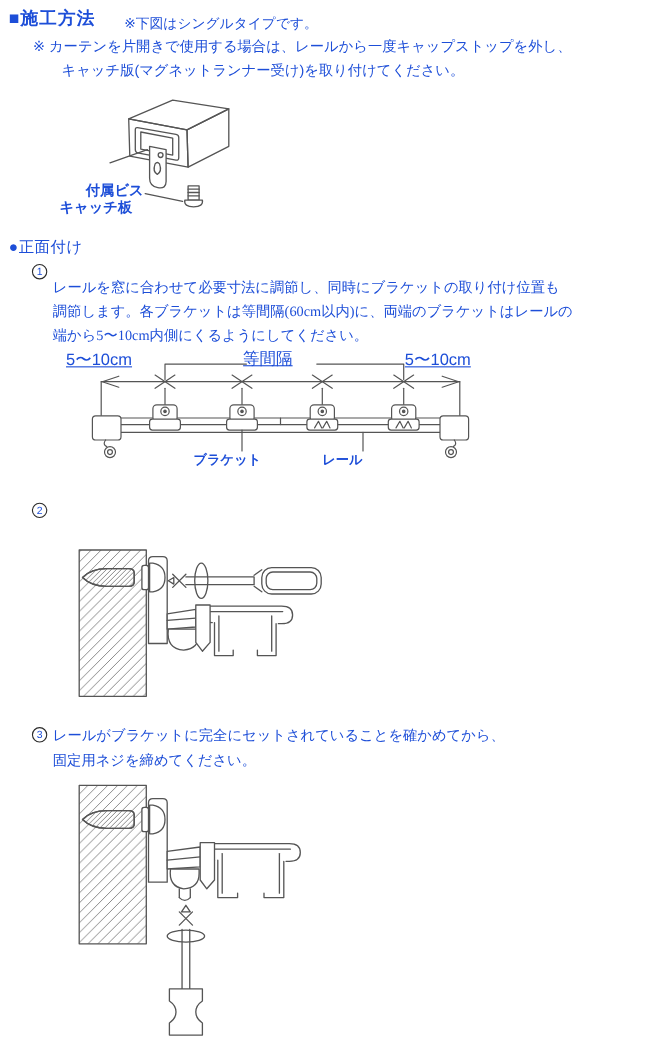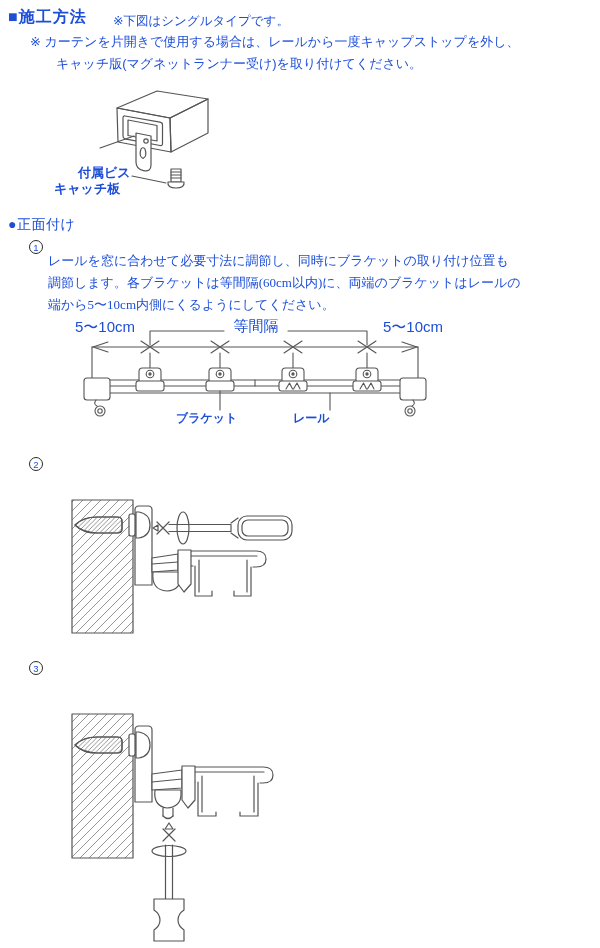--- a/index.html
+++ b/index.html
@@ -15,21 +15,21 @@
   .heading2 { font-size:14px; letter-spacing:0.5px; }
   .step-lines div { font-size:13px; line-height:22px; white-space:nowrap; }
   .stepnum {
     position:absolute; width:14px; height:14px; border:1.2px solid #2a2a2a;
     border-radius:50%; font-size:9.5px; line-height:14px; text-align:center;
     box-sizing:border-box; display:block;
   }
   .fig { position:absolute; }
   .fig svg { position:absolute; left:0; top:0; }
   .figlbl { position:absolute; font-size:13px; font-weight:bold; white-space:nowrap; }
-  .dimlbl { position:absolute; font-size:15px; text-align:center; white-space:nowrap; }
+  .dimlbl { position:absolute; font-size:15px; text-align:left; white-space:nowrap;text-decoration:underline; }
   .raillbl { position:absolute; font-size:12px; font-weight:bold; white-space:nowrap; }
 </style>
 </head>
 <body>
 
 <div class="page">
 
   <div class="abs title" style="left:8px; top:7px;">■施工方法</div>
   <div class="abs title-note" style="left:113px; top:13px;">※下図はシングルタイプです。</div>
   <div class="abs body-txt" style="left:56px; top:55px;">キャッチ版(マグネットランナー受け)を取り付けてください。</div>
@@ -187,20 +187,24 @@
           <ellipse cx="128" cy="36" rx="6" ry="16"></ellipse>
           <path d="M176,31 L183,26 M176,41 L183,46"></path>
           <rect x="183" y="24" width="54" height="24" rx="9" fill="#fff"></rect>
           <rect x="187" y="28" width="46" height="16" rx="6"></rect>
         </g>
       </g>
     </svg>
   </div>
 
   <span class="stepnum" style="left:29px; top:661px;">3</span>
+  <div class="abs step-lines" style="left:48px; top:658px;">
+    <div>レールがブラケットに完全にセットされていることを確かめてから、</div>
+    <div>固定用ネジを締めてください。</div>
+  </div>
 
   <div class="fig" style="left:55px; top:712px; width:280px; height:236px;">
     <svg width="280" height="236" viewBox="0 0 280 236">
       <defs>
         <pattern id="hatchB" width="9" height="9" patternUnits="userSpaceOnUse">
           <path d="M0,9 L9,0" stroke="#8a8a8a" stroke-width="0.9"></path>
         </pattern>
         <pattern id="hatchB2" width="4.5" height="4.5" patternUnits="userSpaceOnUse">
           <path d="M0,4.5 L4.5,0" stroke="#777" stroke-width="0.8"></path>
         </pattern>

